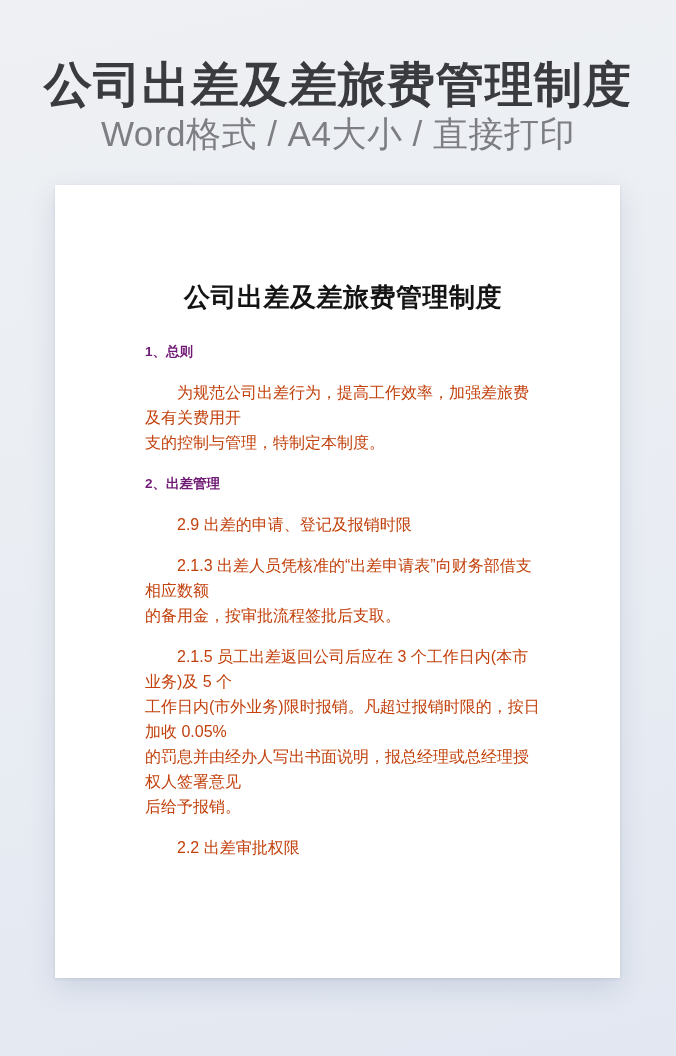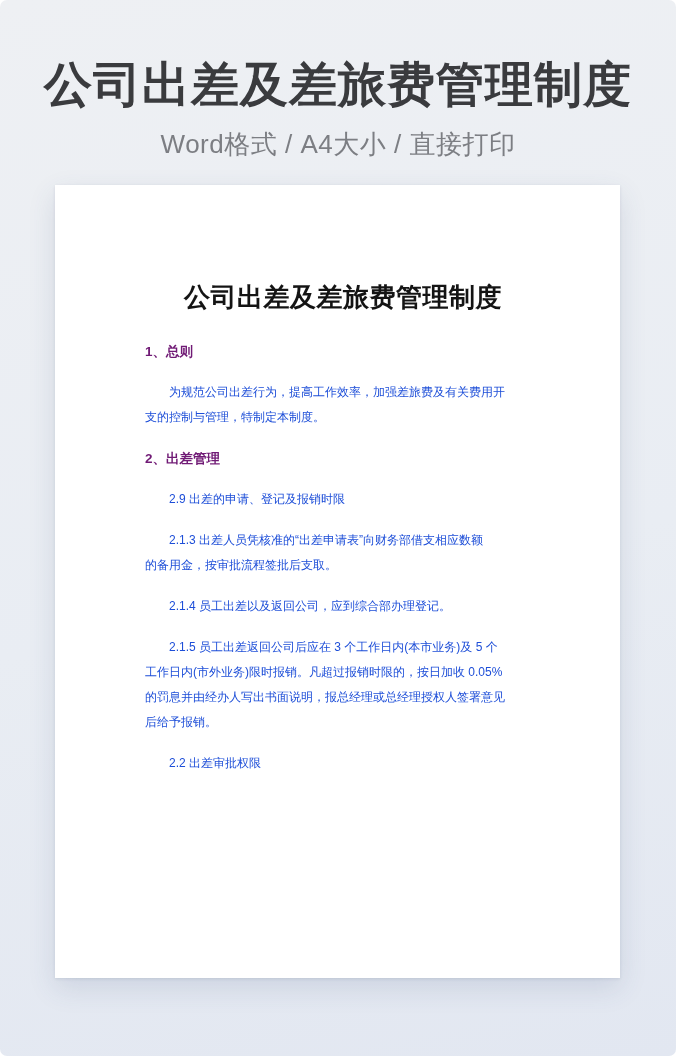--- a/index.html
+++ b/index.html
@@ -3,40 +3,39 @@
 <meta charset="utf-8">
 <style>
   html, body { margin: 0; padding: 0; }
   .canvas {
     position: relative;
     width: 676px;
     height: 1056px;
     overflow: hidden;
     background: linear-gradient(168deg, #eef0f3 0%, #e9edf3 55%, #e2e7f1 100%);
     font-family: "Liberation Sans", sans-serif;
-    border-radius: 7px;
   }
   .banner {
     position: absolute;
     top: 58px;
     left: 0;
     right: 0;
     text-align: center;
   }
   .banner-title {
     margin: 0;
     font-size: 48px;
     line-height: 54px;
     font-weight: 800;
     letter-spacing: 1px;
     color: #3a3b3e;
   }
   .banner-subtitle {
-    margin-top: 17px;
-    font-size: 26px;
+    margin-top: 7px;
+    font-size: 35px;
     line-height: 30px;
     font-weight: 400;
     letter-spacing: 0.5px;
     color: #7c7e83;
   }
   .doc-page {
     position: absolute;
     left: 55px;
     top: 185px;
     width: 565px;
@@ -51,24 +50,24 @@
     margin: 0 0 24px 0;
     font-size: 26px;
     line-height: 36px;
     font-weight: 800;
     letter-spacing: 0.5px;
     text-align: center;
     color: #141414;
   }
   .doc-page p {
     margin: 0 0 16px 0;
-    font-size: 12px;
+    font-size: 16px;
     line-height: 25px;
     white-space: pre-line;
-    color: #1d4ed8;
+    color: #c2410c;
   }
   .doc-page p.heading {
     font-weight: bold;
     font-size: 13.5px;
     color: #701a75;
   }
   .doc-page p.body {
     text-indent: 2em;
   }
 </style>
@@ -92,21 +91,20 @@
 
     <p class="heading">2、出差管理</p>
 
     <p class="body">2.9 出差的申请、登记及报销时限</p>
 
 
 
     <p class="body">2.1.3 出差人员凭核准的“出差申请表”向财务部借支相应数额
 的备用金，按审批流程签批后支取。</p>
 
-    <p class="body">2.1.4 员工出差以及返回公司，应到综合部办理登记。</p>
 
     <p class="body">2.1.5 员工出差返回公司后应在 3 个工作日内(本市业务)及 5 个
 工作日内(市外业务)限时报销。凡超过报销时限的，按日加收 0.05%
 的罚息并由经办人写出书面说明，报总经理或总经理授权人签署意见
 后给予报销。</p>
 
     <p class="body">2.2 出差审批权限</p>
   </div>
 
 </div>

